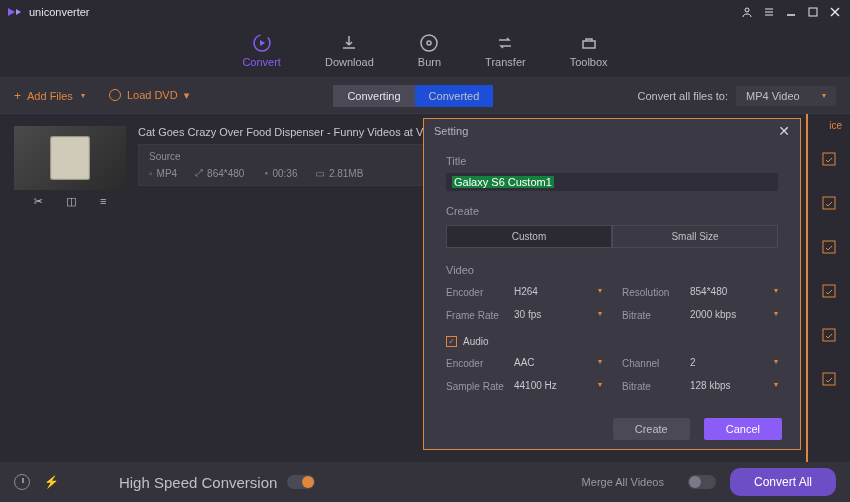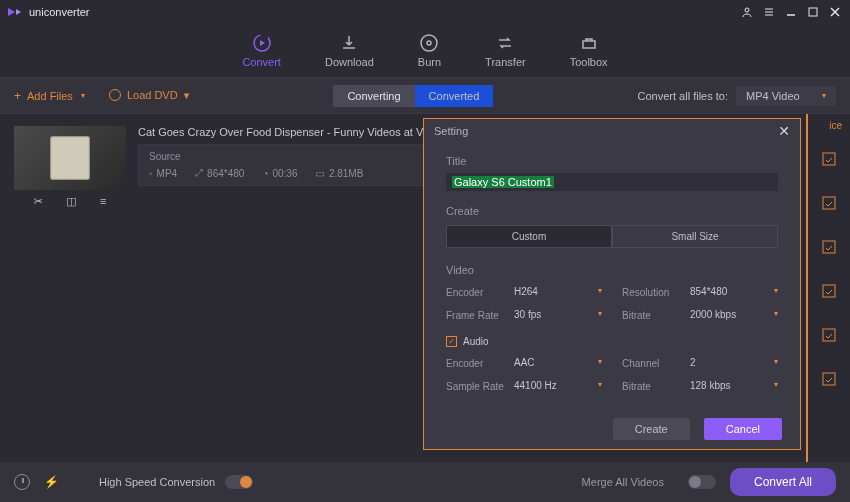--- a/index.html
+++ b/index.html
@@ -54,21 +54,21 @@
 .rightcol { position:absolute; right:0; top:0; width:44px; height:100%; background:#2b2a32; border-left:2px solid #e0863d; display:flex; flex-direction:column; }
 .rightcol .hdr { color:#e0863d; font-size:10px; text-align:right; padding:6px 8px; }
 .rightcol .abtn { height:44px; display:flex; align-items:center; justify-content:center; cursor:pointer; }
 .rightcol .abtn svg { stroke:#e0863d; fill:none; }
 
 
 .bottombar { position:absolute; bottom:0; left:0; right:0; height:40px; background:#34333c; display:flex; align-items:center; padding:0 14px; }
 .alarm { width:16px; height:16px; border:1.5px solid #8e8d97; border-radius:50%; position:relative; cursor:pointer; }
 .alarm::after { content:""; position:absolute; top:3px; left:7px; width:1.5px; height:5px; background:#8e8d97; }
 .bolt { margin-left:14px; color:#e0863d; font-size:12px; }
-.hsc { margin-left:0; font-size:11px; color:#c0bfc5;padding-left:40px; }
+.hsc { margin-left:20px; font-size:15px; color:#c0bfc5;padding-left:40px; }
 .toggle { margin-left:10px; width:28px; height:14px; background:#4a4955; border-radius:7px; position:relative; cursor:pointer; }
 .toggle .knob { position:absolute; right:1px; top:1px; width:12px; height:12px; background:#e0863d; border-radius:50%; }
 .merge { margin-left:auto; font-size:11px; color:#9a99a2; display:flex; align-items:center; gap:24px; }
 .mtoggle { width:28px; height:14px; background:#4a4955; border-radius:7px; position:relative; cursor:pointer; }
 .mtoggle .knob { position:absolute; left:1px; top:1px; width:12px; height:12px; background:#7a7985; border-radius:50%; }
 .convertall { margin-left:14px; background:#6d4ec7; color:#fff; padding:7px 24px; border-radius:10px; font-size:12px; cursor:pointer; }
 
 
 .modal { position:absolute; left:423px; top:118px; width:378px; height:332px; background:#3a3944; border:1px solid #e0863d; display:flex; flex-direction:column; z-index:10; font-size:11px; }
 .modal-hdr { height:24px; display:flex; align-items:center; padding:0 10px; color:#b5b3bd; }

